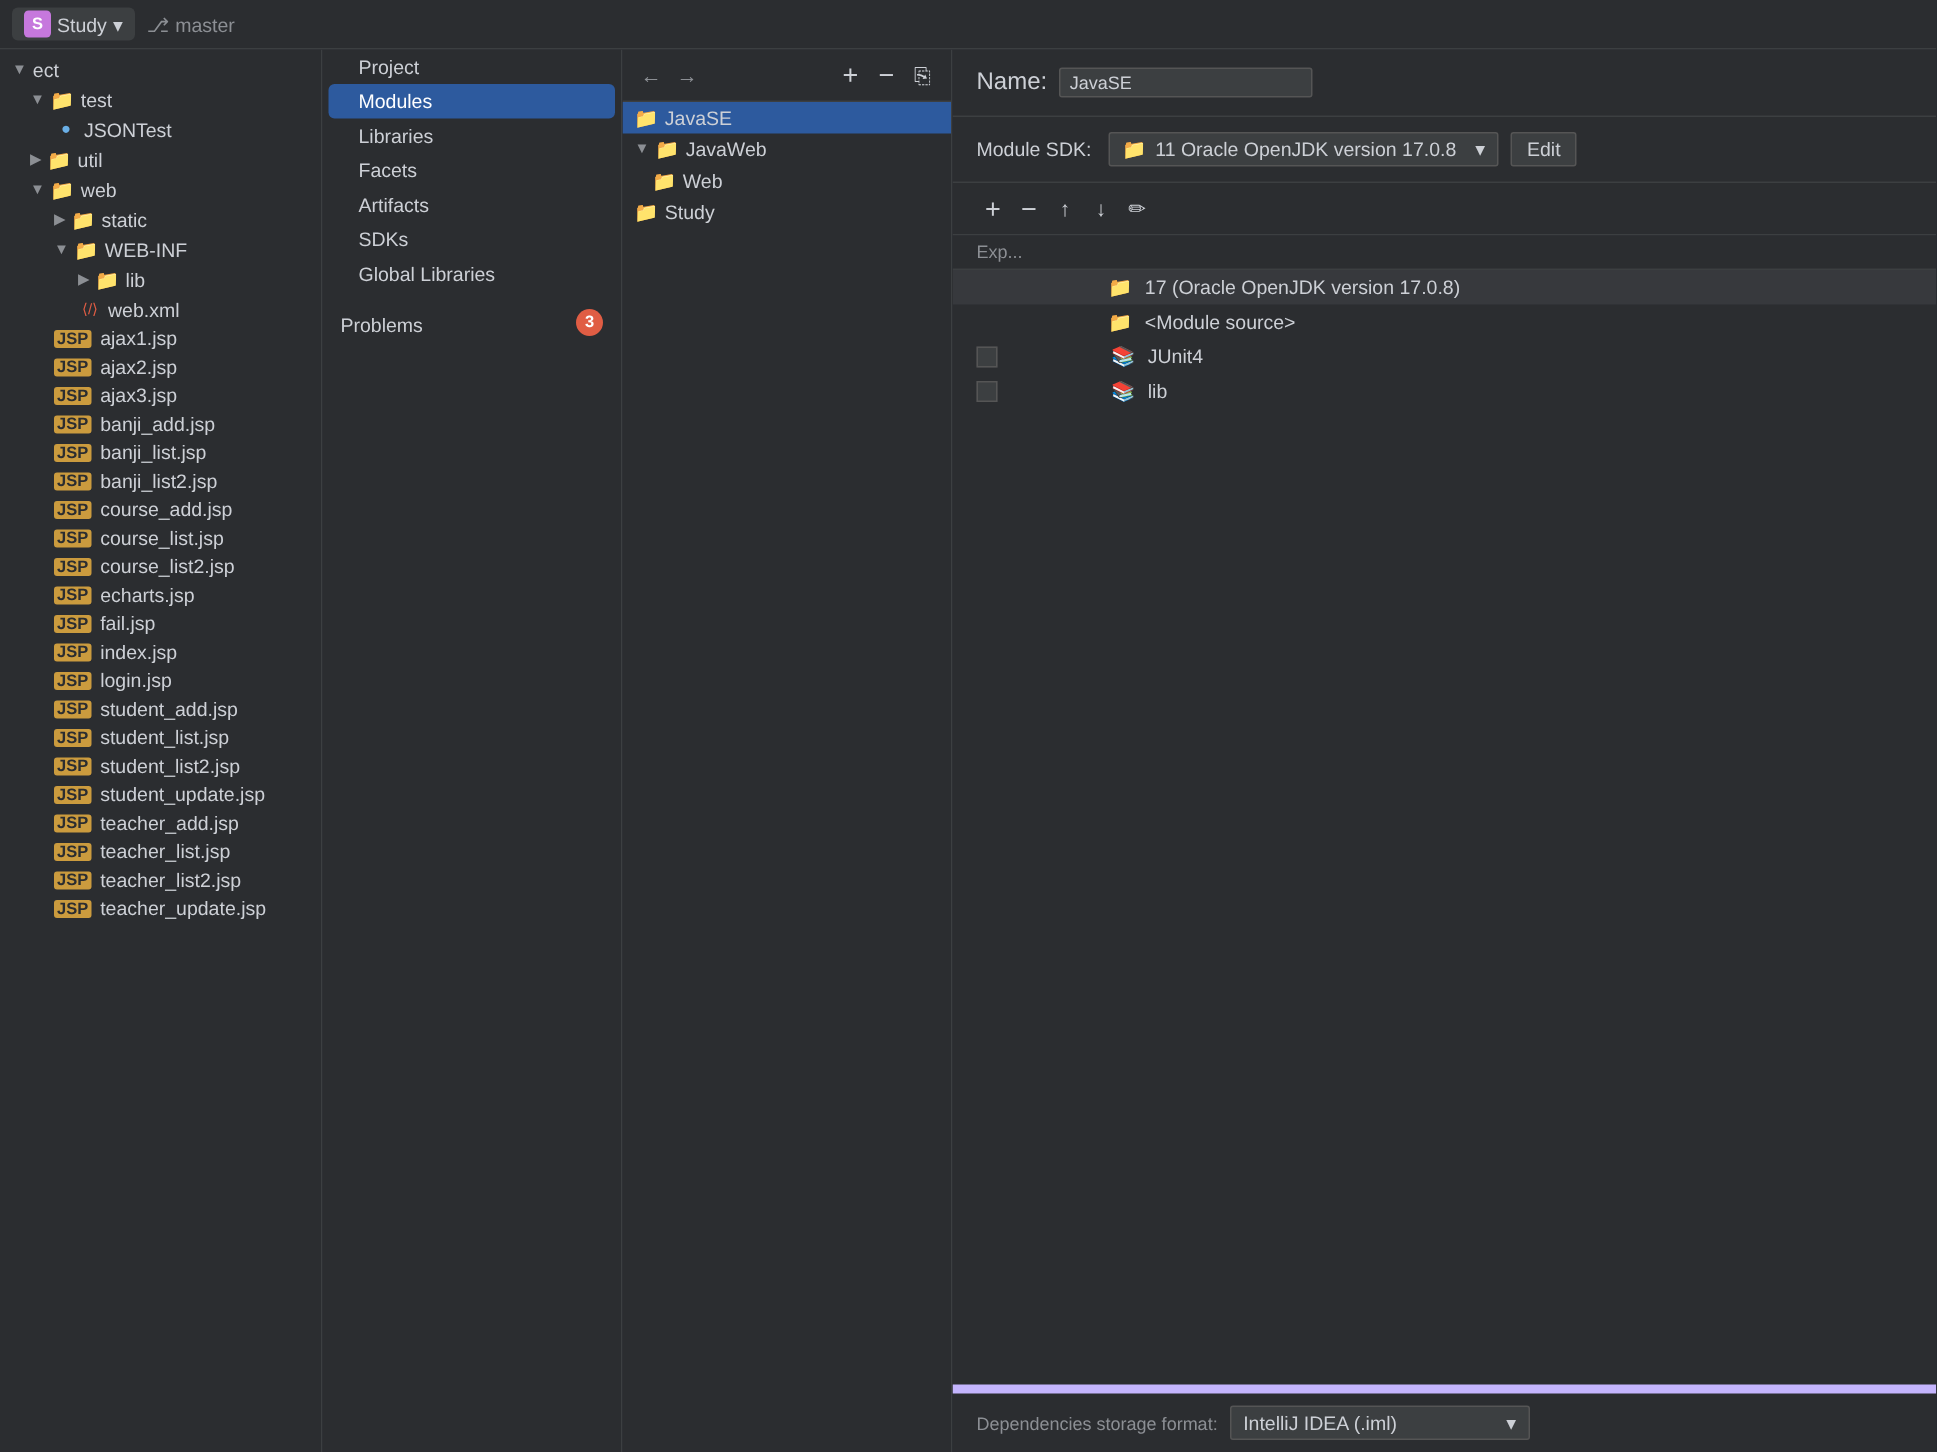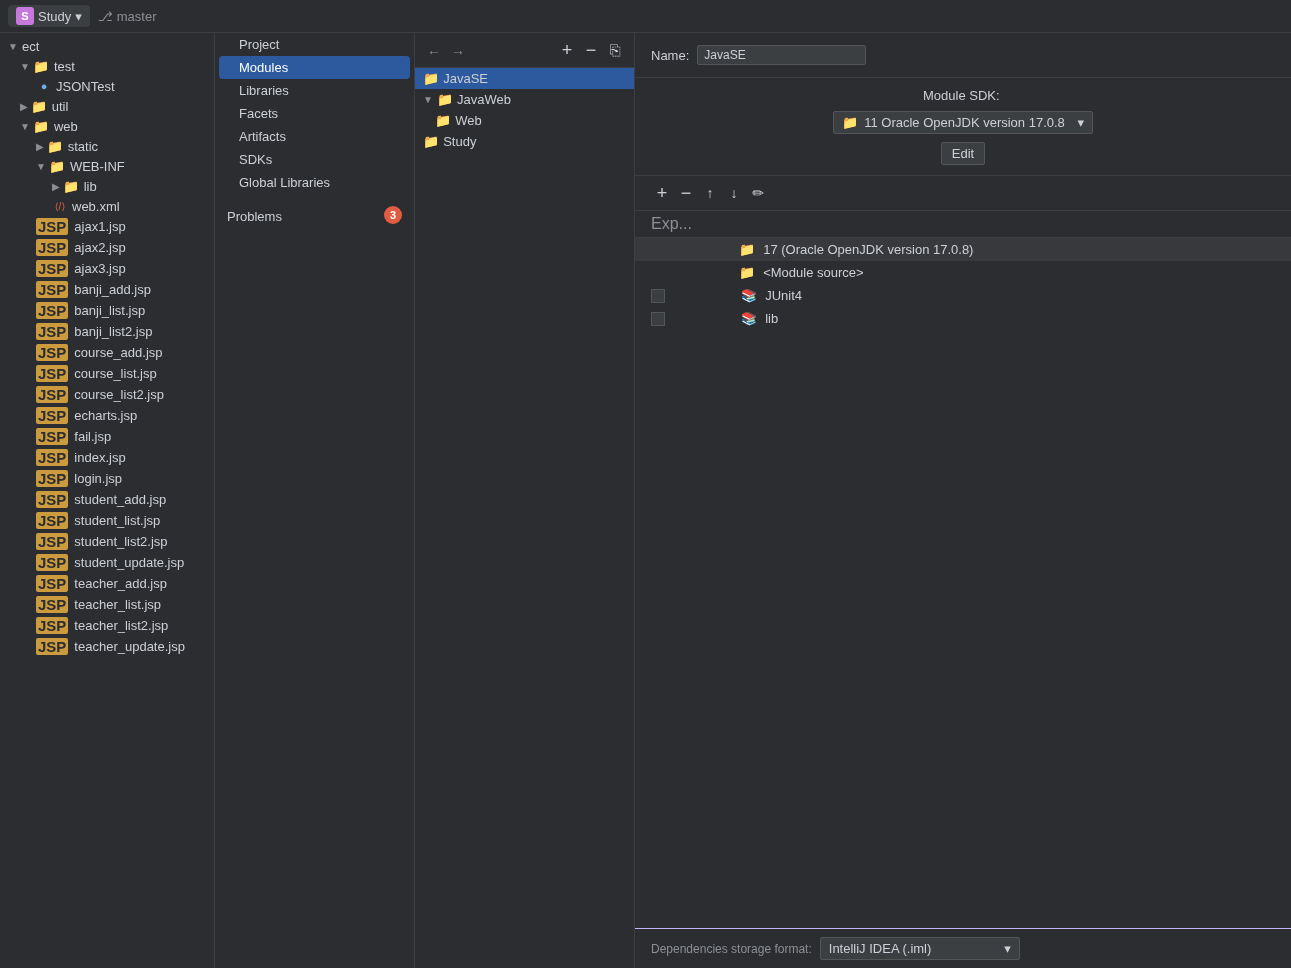--- a/index.html
+++ b/index.html
@@ -53,21 +53,21 @@
       color: #cdd0d6;
     }
     .tree-icon { width: 16px; height: 16px; display: flex; align-items: center; justify-content: center; flex-shrink: 0; }
     .chevron { font-size: 10px; color: #8c8f94; }
     .indent-1 { padding-left: 20px; }
     .indent-2 { padding-left: 36px; }
     .indent-3 { padding-left: 52px; }
 
     
     .icon-folder { color: #dcb67a; font-size: 13px; }
-    .jsp-badge { background: #cb9b3e; color: #2b2d30; font-size: 15px; font-weight: bold; padding: 0 2px; border-radius: 2px; margin-right: 2px; }
+    .jsp-badge { background: #cb9b3e; color: #2b2d30; font-size: 11px; font-weight: bold; padding: 0 2px; border-radius: 2px; margin-right: 2px; }
 
     
     .settings-panel {
       width: 200px;
       background: #2b2d30;
       border-right: 1px solid #3c3f41;
       flex-shrink: 0;
       overflow-y: auto;
     }
     .settings-section-title {
@@ -128,21 +128,21 @@
       background: #2b2d30;
       display: flex;
       flex-direction: column;
       overflow: hidden;
     }
     .details-header {
       display: flex; align-items: center; gap: 8px;
       padding: 12px 16px;
       border-bottom: 1px solid #3c3f41;
     }
-    .details-name-label { color: #cdd0d6; font-size: 13px; }
+    .details-name-label { color: #cdd0d6; font-size: 16px; }
     .details-name-input {
       background: #3c3f41; border: 1px solid #555; color: #cdd0d6;
       padding: 2px 6px; font-size: 12px; border-radius: 2px; outline: none;
       min-width: 120px;
     }
     .details-tabs {
       display: flex; align-items: center;
       padding: 0 16px;
       border-bottom: 1px solid #3c3f41;
     }
@@ -150,21 +150,20 @@
       padding: 6px 12px; cursor: pointer; font-size: 12px; color: #8c8f94;
       border-bottom: 2px solid transparent;
     }
     .details-tab.active { color: #cdd0d6; border-bottom-color: #6aafe6; }
 
     
     .sdk-row {
       display: flex; align-items: center; gap: 8px;
       padding: 10px 16px;
       border-bottom: 1px solid #3c3f41;
-      flex-direction: column;
     }
     .sdk-label { color: #cdd0d6; font-size: 12px; min-width: 80px; }
     .sdk-dropdown {
       background: #3c3f41; border: 1px solid #555; color: #cdd0d6;
       padding: 3px 8px; font-size: 12px; border-radius: 2px; cursor: pointer;
       display: flex; align-items: center; gap: 6px; min-width: 260px;
     }
     .sdk-edit-btn {
       background: #3c3f41; border: 1px solid #555; color: #cdd0d6;
       padding: 3px 10px; font-size: 12px; border-radius: 2px; cursor: pointer;
@@ -180,39 +179,39 @@
       width: 22px; height: 22px;
       background: none; border: none; cursor: pointer;
       color: #8c8f94; font-size: 16px; display: flex; align-items: center; justify-content: center;
     }
     .deps-col-header {
       display: flex; align-items: center;
       padding: 4px 16px;
       background: #2b2d30;
       border-bottom: 1px solid #3c3f41;
     }
-    .deps-col-exp { color: #8c8f94; font-size: 16px; min-width: 80px; }
+    .deps-col-exp { color: #8c8f94; font-size: 12px; min-width: 80px; }
 
     
     .deps-list { flex: 1; overflow-y: auto; }
     .deps-row {
       display: flex; align-items: center; gap: 8px;
       padding: 4px 16px; cursor: pointer; font-size: 12px;
       color: #cdd0d6;
     }
     .deps-row.selected { background: #37393d; }
     .deps-check { width: 14px; height: 14px; border: 1px solid #555; background: #3c3f41; flex-shrink: 0; }
     .deps-icon { color: #6aafe6; font-size: 13px; flex-shrink: 0; }
     .deps-icon-lib { color: #dcb67a; font-size: 13px; flex-shrink: 0; }
 
     
     .bottom-bar {
       display: flex; align-items: center; gap: 8px;
       padding: 8px 16px;
-      border-top: 1px solid #c4b5fd;
+      border-top: 6px solid #c4b5fd;
       background: #2b2d30;
       flex-shrink: 0;
     }
     .bottom-label { color: #8c8f94; font-size: 12px; }
     .bottom-dropdown {
       background: #3c3f41; border: 1px solid #555; color: #cdd0d6;
       padding: 3px 8px; font-size: 12px; border-radius: 2px; cursor: pointer;
       display: flex; align-items: center; gap: 14px; min-width: 200px;
     }
 

